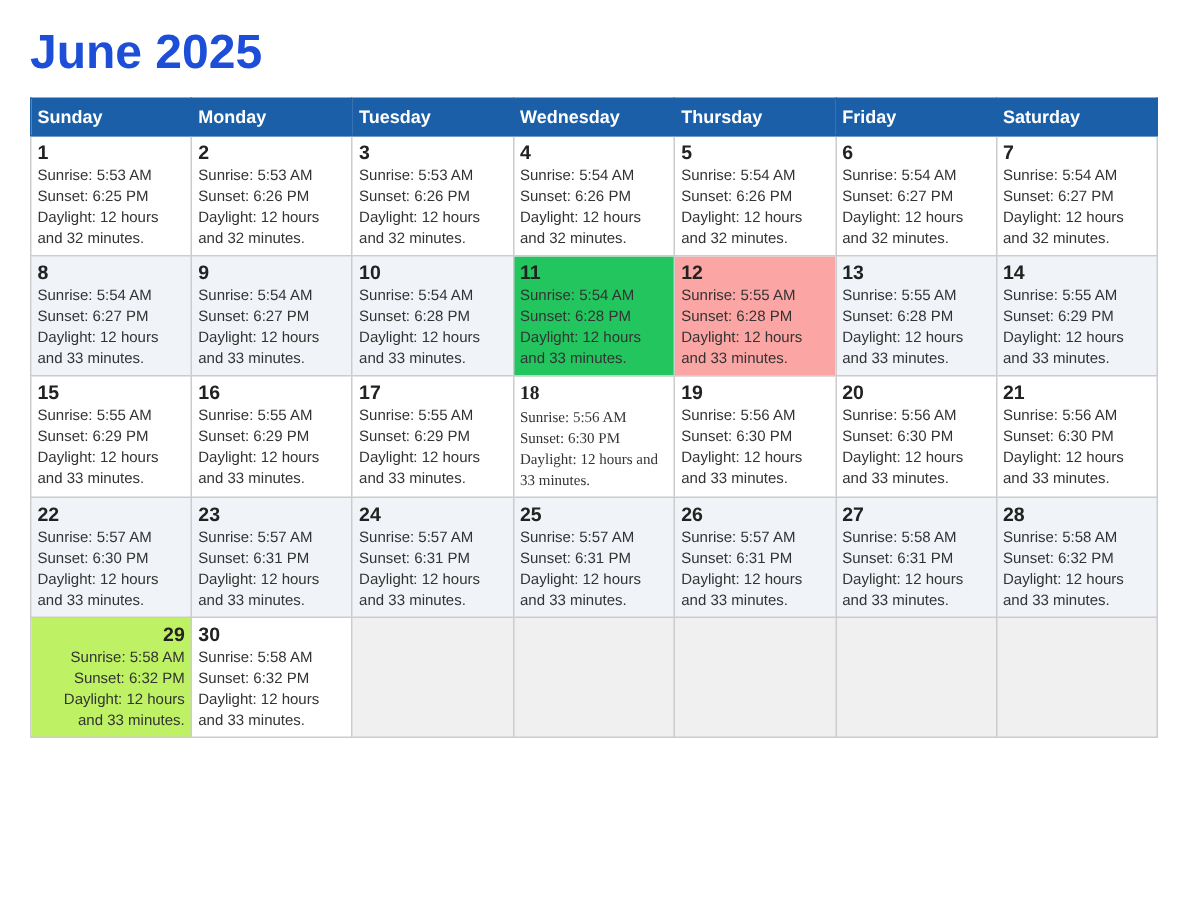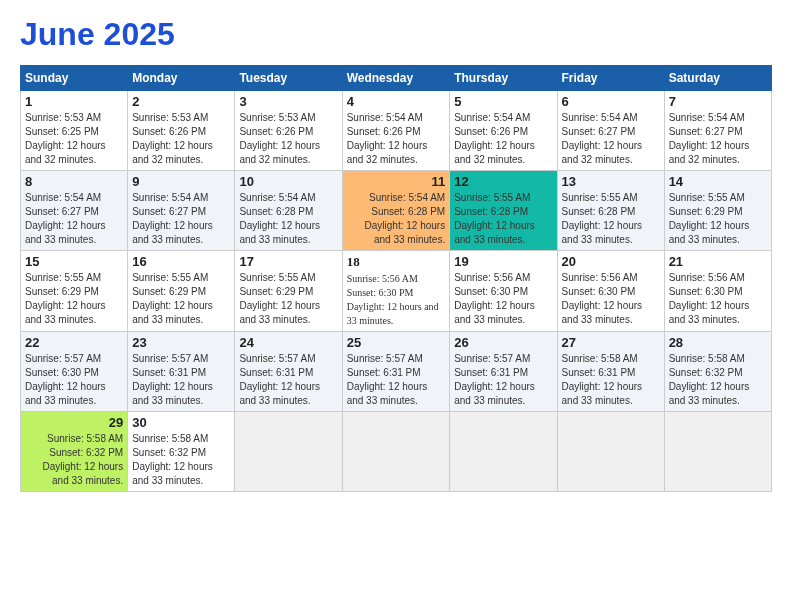--- a/index.html
+++ b/index.html
@@ -144,25 +144,25 @@
         <span class="day-info">Sunrise: 5:54 AM<br>Sunset: 6:27 PM<br>Daylight: 12 hours and 33 minutes.</span>
       </td>
           <td style="background: rgb(240, 244, 248); height: 75px;">
         <span class="day-number">9</span>
         <span class="day-info">Sunrise: 5:54 AM<br>Sunset: 6:27 PM<br>Daylight: 12 hours and 33 minutes.</span>
       </td>
           <td style="background: rgb(240, 244, 248); height: 75px;">
         <span class="day-number">10</span>
         <span class="day-info">Sunrise: 5:54 AM<br>Sunset: 6:28 PM<br>Daylight: 12 hours and 33 minutes.</span>
       </td>
-          <td style="background: #fdba74; height: 75px; text-align: right;">
+          <td style="background: #22c55e; height: 75px;">
         <span class="day-number">11</span>
         <span class="day-info">Sunrise: 5:54 AM<br>Sunset: 6:28 PM<br>Daylight: 12 hours and 33 minutes.</span>
       </td>
-          <td style="background: #14b8a6; height: 75px; margin-left: 38px;">
+          <td style="background: #fca5a5; height: 75px; margin-left: 38px;">
         <span class="day-number">12</span>
         <span class="day-info">Sunrise: 5:55 AM<br>Sunset: 6:28 PM<br>Daylight: 12 hours and 33 minutes.</span>
       </td>
           <td style="background: rgb(240, 244, 248); height: 75px;">
         <span class="day-number">13</span>
         <span class="day-info">Sunrise: 5:55 AM<br>Sunset: 6:28 PM<br>Daylight: 12 hours and 33 minutes.</span>
       </td>
           <td style="background: rgb(240, 244, 248); height: 75px;">
         <span class="day-number">14</span>
         <span class="day-info">Sunrise: 5:55 AM<br>Sunset: 6:29 PM<br>Daylight: 12 hours and 33 minutes.</span>

